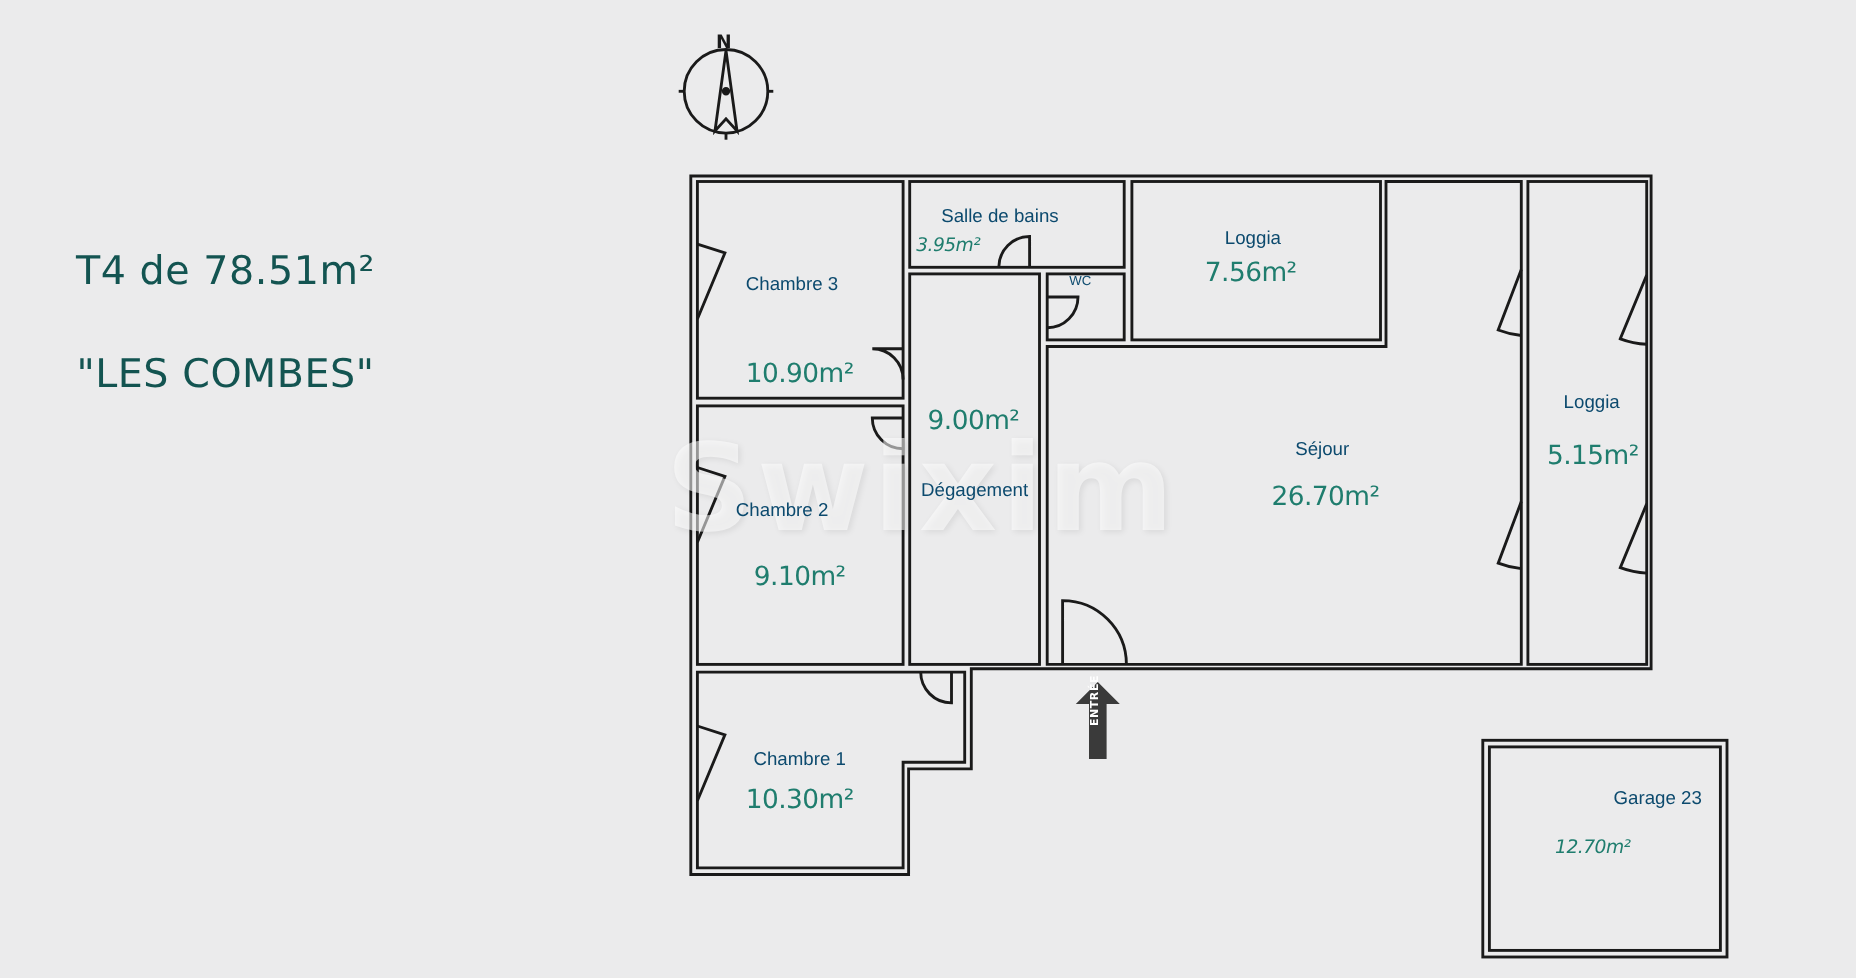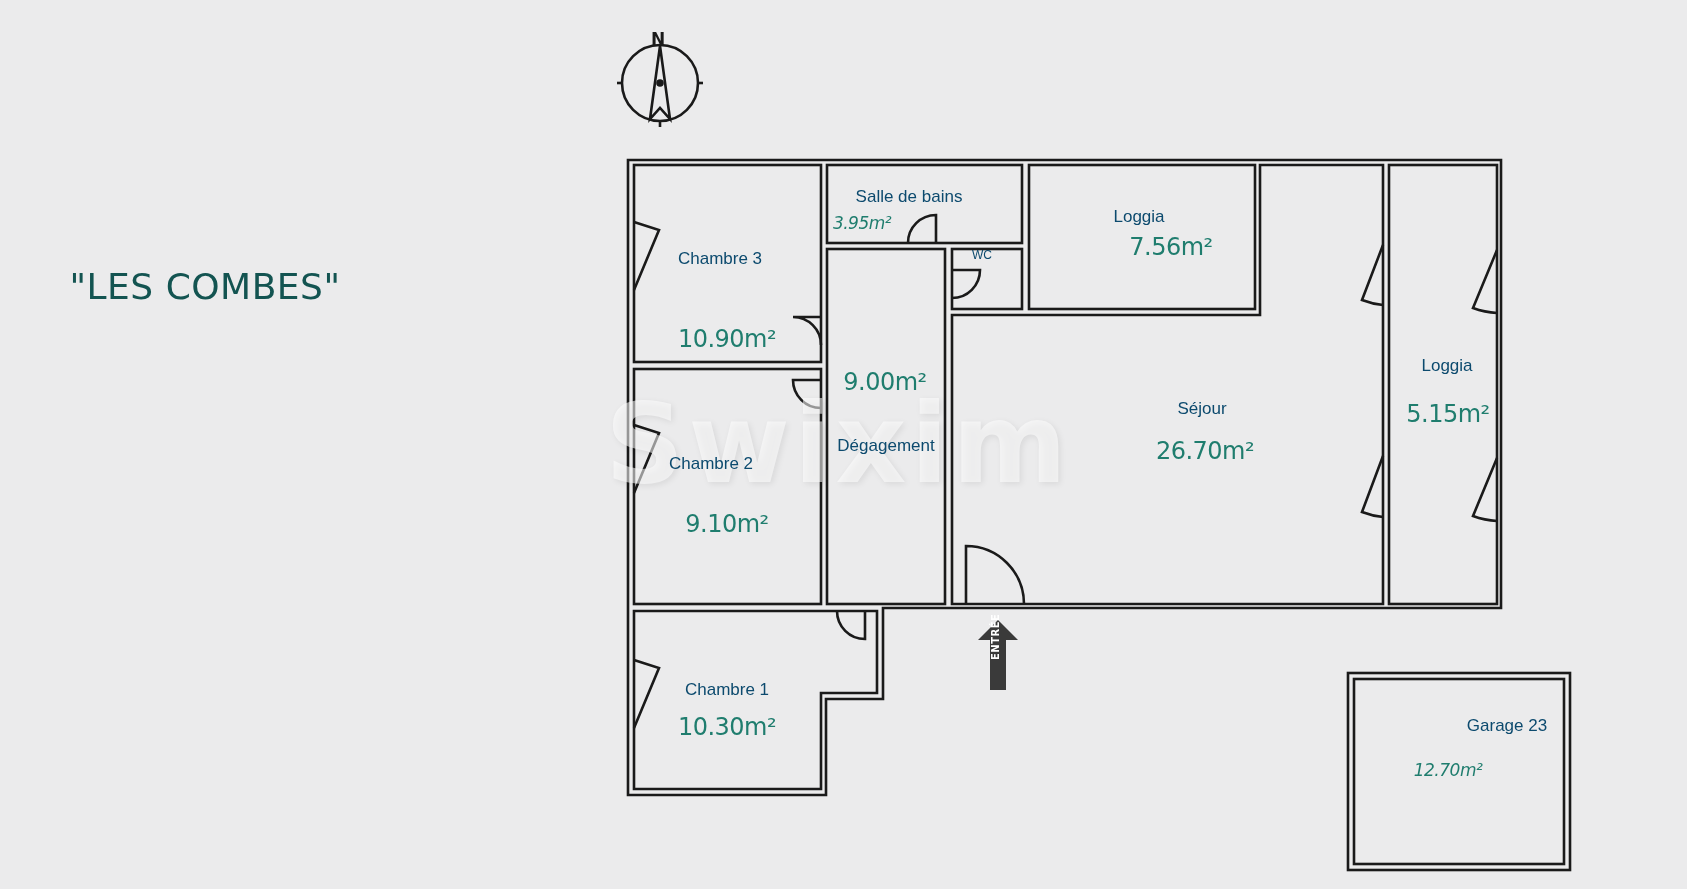--- a/index.html
+++ b/index.html
@@ -11,20 +11,21 @@
   .room-label { position:absolute; color:#0c4a6e; font-family:Liberation Sans, sans-serif; font-size:17px; white-space:nowrap; transform:translateX(-50%); }
   .room-area { position:absolute; color:#1f7d6e; font-family:"DejaVu Sans", sans-serif; font-size:24px; white-space:nowrap; transform:translateX(-50%); letter-spacing:-0.5px; }
   .room-area.small { font-size:17px;font-style:italic; }
   .watermark { position:absolute; left:605px; top:380px; font-size:110px; font-weight:bold; color:rgba(255,255,255,0.55); font-family:"DejaVu Sans", sans-serif; letter-spacing:4px; text-shadow:2px 2px 6px rgba(0,0,0,0.08); pointer-events:none; }
   .entree-text { position:absolute; left:990px; top:660px; transform:rotate(-90deg); transform-origin:left top; color:#fff; font-size:10px; font-weight:bold; font-family:"DejaVu Sans", sans-serif; letter-spacing:0.5px; }
 </style>
 </head>
 <body>
 
 <div class="title-block">
+  <div class="title-line">T4 de 78.51m²</div>
   <div class="title-gap"></div>
   <div class="title-line">"LES COMBES"</div>
 </div>
 
 <svg class="plan" width="1687" height="889" viewBox="0 0 1687 889">
   <g fill="none" stroke="#1a1a1a" stroke-width="2.6" stroke-linejoin="miter">
 
     <g>
       <circle cx="660" cy="83" r="38"></circle>
       <line x1="617" y1="83" x2="622" y2="83"></line>
@@ -93,21 +94,21 @@
 
 <div class="room-label" style="left:720px;top:249px;">Chambre 3</div>
 <div class="room-area" style="left:727px;top:282px;margin-top:43px;">10.90m²</div>
 
 <div class="room-label" style="left:909px;top:187px;">Salle de bains</div>
 <div class="room-area small" style="left:862px;top:213px;">3.95m²</div>
 
 <div class="room-label" style="left:982px;top:248px;font-size:12px;">WC</div>
 
 <div class="room-label" style="left:1139px;top:207px;">Loggia</div>
-<div class="room-area" style="left:1171px;top:233px;">7.56m²</div>
+<div class="room-area" style="left:1137px;top:233px;">7.56m²</div>
 
 <div class="room-area" style="left:885px;top:368px;">9.00m²</div>
 <div class="room-label" style="left:886px;top:436px;">Dégagement</div>
 
 <div class="room-label" style="left:1202px;top:399px;">Séjour</div>
 <div class="room-area" style="left:1205px;top:437px;">26.70m²</div>
 
 <div class="room-label" style="left:1447px;top:356px;">Loggia</div>
 <div class="room-area" style="left:1448px;top:400px;text-align:right;">5.15m²</div>
 

